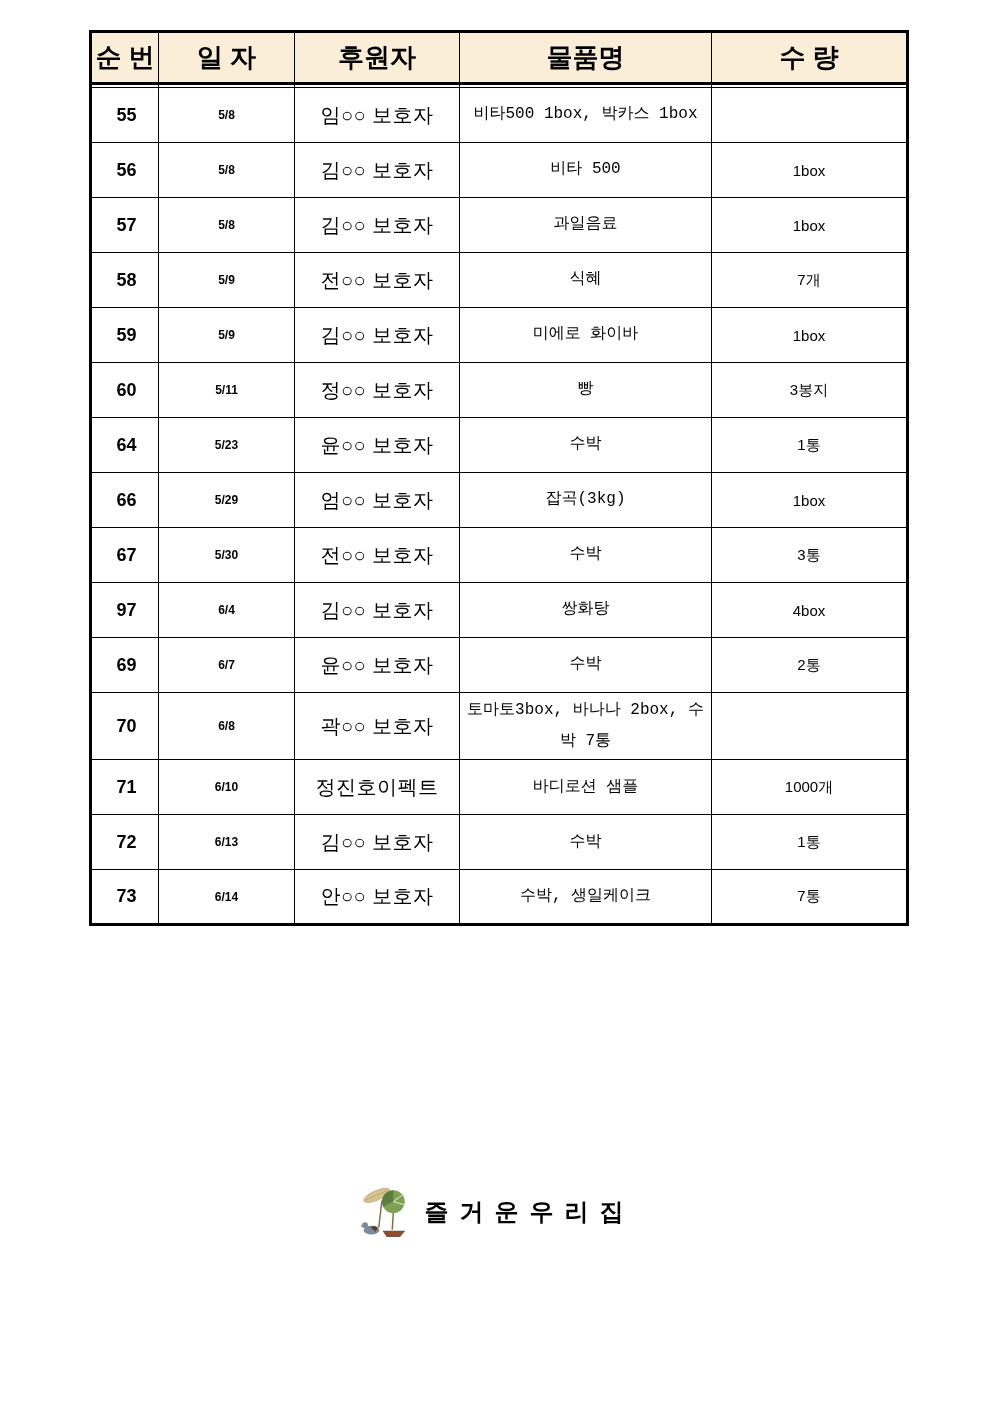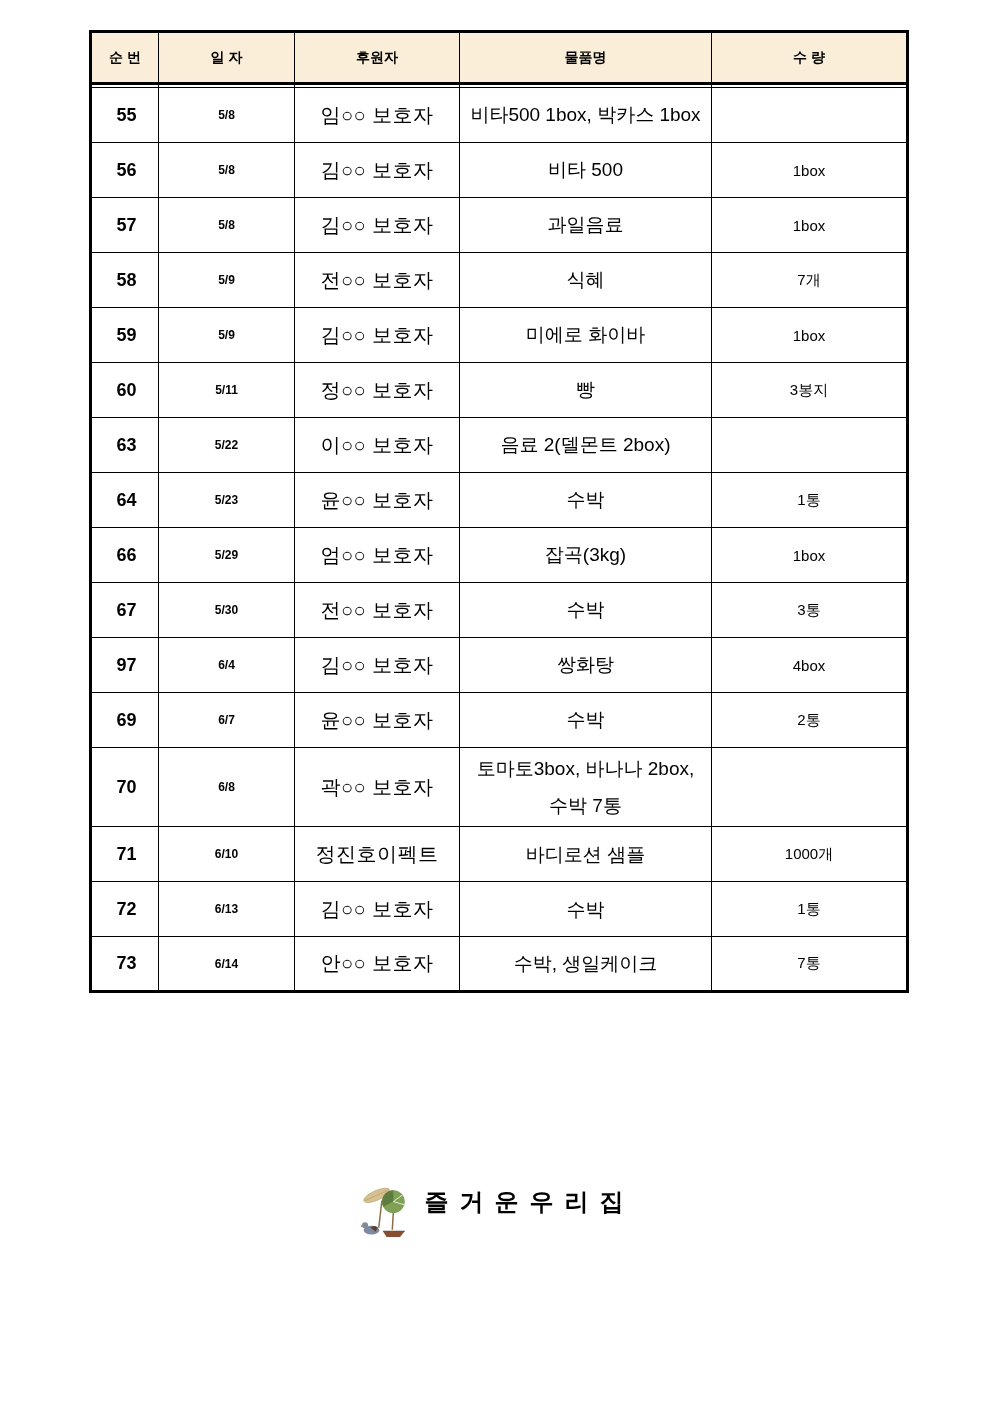--- a/index.html
+++ b/index.html
@@ -20,21 +20,21 @@
   }
   col.c1 { width: 68px; }
   col.c2 { width: 136px; }
   col.c3 { width: 165px; }
   col.c4 { width: 252px; }
   col.c5 { width: 196px; }
 
   thead th {
     background: #faeed8;
     height: 52px;
-    font-size: 14px; font-weight: bold;
+    font-size: 26px; font-weight: bold;
     text-align: center; vertical-align: middle;
     border: 1px solid #000;
     border-bottom: 3px solid #000;
     padding: 0;
   }
   thead tr.spacer td {
     height: 4px; padding: 0;
     background: #fff;
     border-left: 1px solid #000;
     border-right: 1px solid #000;
@@ -45,26 +45,26 @@
   tbody td {
     border: 1px solid #000;
     height: 55px;
     text-align: center; vertical-align: middle;
     font-size: 15px; font-weight: normal;
     padding: 2px 5px;
   }
   tbody td.c-no   { font-size: 18px; font-weight: bold; padding-left: 8px; }
   tbody td.c-date { font-size: 12px; font-weight: bold; }
   tbody td.c-donor{ font-size: 20px; letter-spacing: 0.5px; }
-  tbody td.c-item { font-size: 19px; line-height: 1.95; }
+  tbody td.c-item { font-size: 16px; line-height: 1.95; font-family: Liberation Mono, monospace; }
   tbody td.c-qty  { font-size: 15px; }
 
   .footer {
     position: absolute; left: 89px; top: 1186px; width: 817px;
-    display: flex; justify-content: center; 
+    display: flex; justify-content: center; align-items: center;
     gap: 16px;
   }
   .logo { width: 48px; height: 52px; flex: 0 0 auto; }
   .brand-text {
     font-size: 24px; font-weight: bold;
     letter-spacing: 11px; white-space: nowrap;
   }
 </style>
 </head>
 <body>
@@ -132,27 +132,20 @@
     <td class="c-qty">1box</td>
   </tr>
         <tr>
     <td class="c-no">60</td>
     <td class="c-date">5/11</td>
     <td class="c-donor">정○○ 보호자</td>
     <td class="c-item">빵</td>
     <td class="c-qty">3봉지</td>
   </tr>
         <tr>
-    <td class="c-no">63</td>
-    <td class="c-date">5/22</td>
-    <td class="c-donor">이○○ 보호자</td>
-    <td class="c-item">음료 2(델몬트 2box)</td>
-    <td class="c-qty"></td>
-  </tr>
-        <tr>
     <td class="c-no">64</td>
     <td class="c-date">5/23</td>
     <td class="c-donor">윤○○ 보호자</td>
     <td class="c-item">수박</td>
     <td class="c-qty">1통</td>
   </tr>
         <tr>
     <td class="c-no">66</td>
     <td class="c-date">5/29</td>
     <td class="c-donor">엄○○ 보호자</td>

